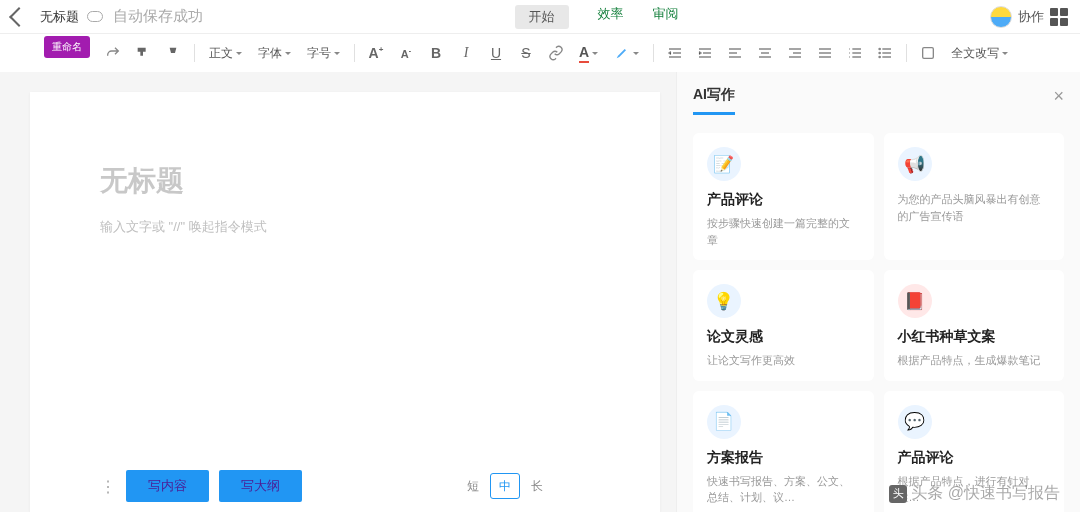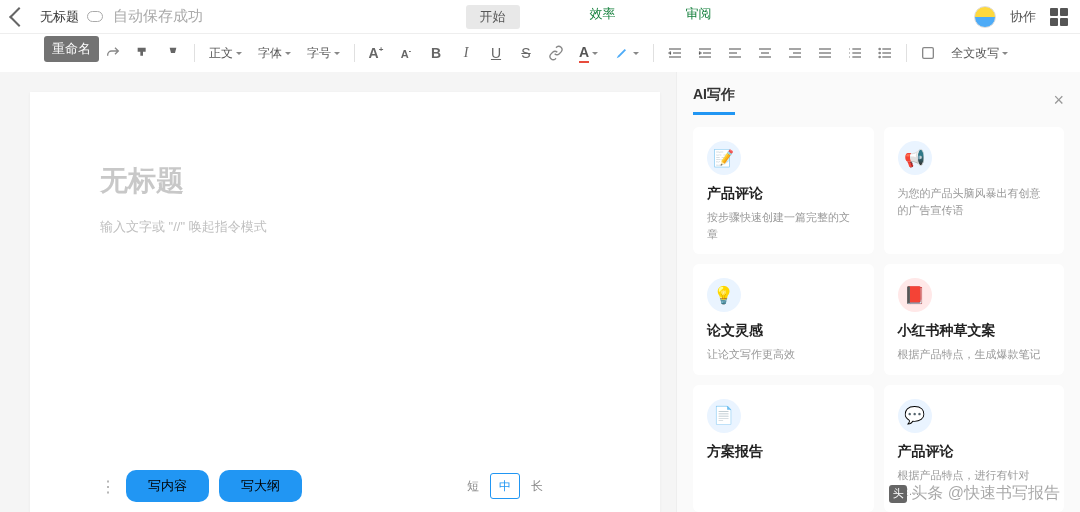--- a/index.html
+++ b/index.html
@@ -2,48 +2,48 @@
 <html><head>
 <meta charset="utf-8">
 <style>
 *{box-sizing:border-box;margin:0;padding:0;font-family:-apple-system,"PingFang SC","Microsoft YaHei",sans-serif}
 body{width:1080px;height:512px;background:#f5f5f5;overflow:hidden;position:relative}
 .topbar{height:34px;background:#fff;display:flex;align-items:center;padding:0 12px;font-size:12px;color:#8a8a8a;border-bottom:1px solid #eee}
 .back-ic{width:14px;height:14px;border-left:2px solid #666;border-bottom:2px solid #666;transform:rotate(45deg);margin-right:14px;cursor:pointer}
 .docname{color:#333;font-size:13px;margin-right:8px}
 .cloud{width:16px;height:11px;border:1.5px solid #aaa;border-radius:8px;position:relative;margin-right:10px}
 .topbar .save{color:#aaa;font-size:15px}
-.topnav{flex:1;display:flex;justify-content:center;gap:70px}
+.topnav{flex:1;display:flex;justify-content:center;gap:29px}
 .topnav span{cursor:pointer;color:#15803d;font-size:13px}
 .topnav .active{background:#e8e8e8;padding:3px 14px;border-radius:3px;color:#555}
-.topright{display:flex;align-items:center;gap:14px}
+.topright{display:flex;align-items:center;gap:6px}
 .avatar{width:22px;height:22px;border-radius:50%;background:linear-gradient(#ffd93d 50%,#4dabf7 50%);border:1px solid #ddd}
 .grid-ic{width:18px;height:18px;display:grid;grid-template:1fr 1fr/1fr 1fr;gap:2px}
 .grid-ic i{background:#555;border-radius:1px}
 .toolbar{height:38px;background:#fff;display:flex;align-items:center;padding:0 10px;gap:4px;position:relative}
 .tbtn{min-width:26px;height:26px;display:flex;align-items:center;justify-content:center;cursor:pointer;color:#666;font-size:12px;border-radius:3px;position:relative}
 .tbtn svg{width:16px;height:16px}
 .sep{width:1px;height:18px;background:#e0e0e0;margin:0 4px}
 .dd{padding:0 6px;font-size:12px;color:#555;display:flex;align-items:center;gap:2px}
 .dd:after{content:"";border:3px solid transparent;border-top-color:#888;margin-top:3px;margin-left:1px}
-.rename-tip{position:absolute;top:2px;left:44px;background:#737373;color:#fff;font-size:13px;padding:4px 8px;border-radius:3px;z-index:5}
+.rename-tip{position:absolute;top:2px;left:44px;background:#a21caf;color:#fff;font-size:10px;padding:4px 8px;border-radius:3px;z-index:5}
 .workspace{position:absolute;top:72px;left:0;right:0;bottom:0;display:flex}
 .editor-area{flex:1;padding:20px 0 0 14px;position:relative}
 .page{width:630px;height:420px;background:#fff;margin:0 auto;padding:70px 70px 0;position:relative;box-shadow:0 1px 3px rgba(0,0,0,.05)}
 .title-ph{font-size:28px;color:#c8c8c8;font-weight:600;margin-bottom:18px}
 .body-ph{font-size:13px;color:#c0c0c0}
 .bottom-bar{position:absolute;bottom:0;left:70px;right:70px;display:flex;align-items:center;gap:10px;padding:10px 0}
 .dots{width:16px;color:#aaa;font-size:16px;letter-spacing:1px}
-.btn-pri{background:#2196f3;color:#000000;border:none;padding:7px 22px;font-size:13px;border-radius:10px;cursor:pointer}
+.btn-pri{background:#2196f3;color:#4c1d95;border:none;padding:7px 22px;font-size:13px;border-radius:2px;cursor:pointer}
 .seg{display:flex;align-items:center;gap:2px;margin-left:auto}
 .seg span{width:30px;height:26px;display:flex;align-items:center;justify-content:center;font-size:12px;color:#888;border:1px solid transparent;border-radius:3px;cursor:pointer}
 .seg .on{border-color:#2196f3;color:#2196f3}
 .seg-next{width:10px;height:10px;border-right:1.5px solid #aaa;border-top:1.5px solid #aaa;transform:rotate(45deg);margin-left:6px;cursor:pointer}
 .sidepanel{width:404px;background:#fafafa;border-left:1px solid #eee;padding:14px 16px;position:relative}
-.sp-head{display:flex;align-items:center;margin-bottom:12px}
+.sp-head{display:flex;align-items:flex-start;margin-bottom:18px}
 .sp-title{font-size:14px;font-weight:600;color:#333;padding-bottom:8px;border-bottom:3px solid #2196f3}
 .sp-close{margin-left:auto;color:#999;cursor:pointer;font-size:18px}
 .cards{display:grid;grid-template-columns:1fr 1fr;gap:10px}
 .card{background:#fff;border-radius:6px;padding:14px 14px 12px;cursor:pointer;min-height:110px}
 .card-ic{width:34px;height:34px;border-radius:50%;background:#eaf4ff;display:flex;align-items:center;justify-content:center;margin-bottom:10px;font-size:17px}
 .card-ic.red{background:#ffe8e8}
 .card h4{font-size:14px;color:#222;font-weight:700;margin-bottom:6px}
 .card p{font-size:11px;color:#999;line-height:1.5}
 .watermark{position:absolute;bottom:8px;right:20px;font-size:16px;color:rgba(0,0,0,.35);font-weight:500;z-index:20;display:flex;align-items:center;gap:4px}
 .wm-ic{width:18px;height:18px;background:#666;border-radius:3px;color:#fff;font-size:11px;display:flex;align-items:center;justify-content:center}
@@ -235,20 +235,21 @@
           <p>让论文写作更高效</p>
         </div>
         <div class="card">
           <div class="card-ic red">📕</div>
           <h4>小红书种草文案</h4>
           <p>根据产品特点，生成爆款笔记</p>
         </div>
         <div class="card">
           <div class="card-ic ">📄</div>
           <h4>方案报告</h4>
+          <p>快速书写报告、方案、公文、总结、计划、议…</p>
         </div>
         <div class="card">
           <div class="card-ic ">💬</div>
           <h4>产品评论</h4>
           <p>根据产品特点，进行有针对性…</p>
         </div>
       </div>
   </div>
 </div>
 

